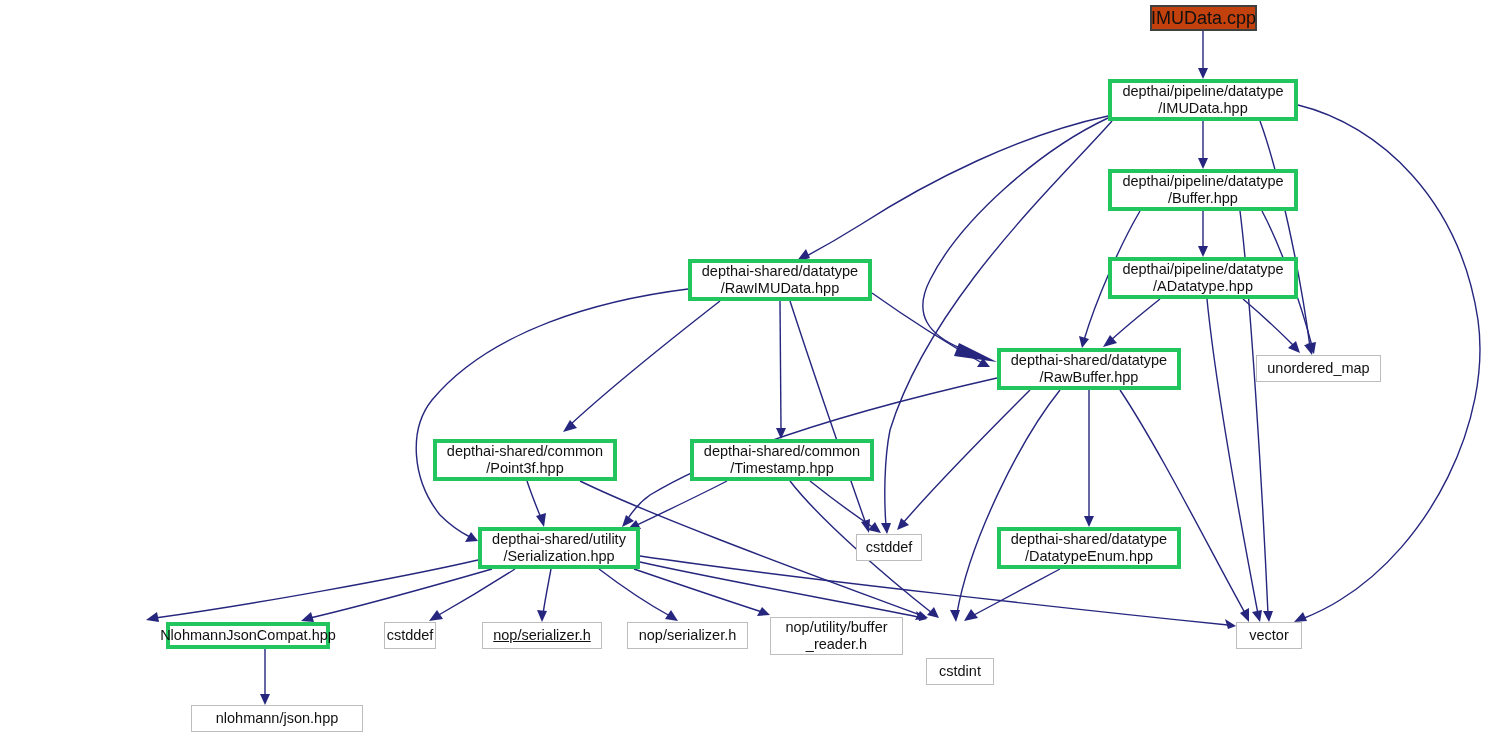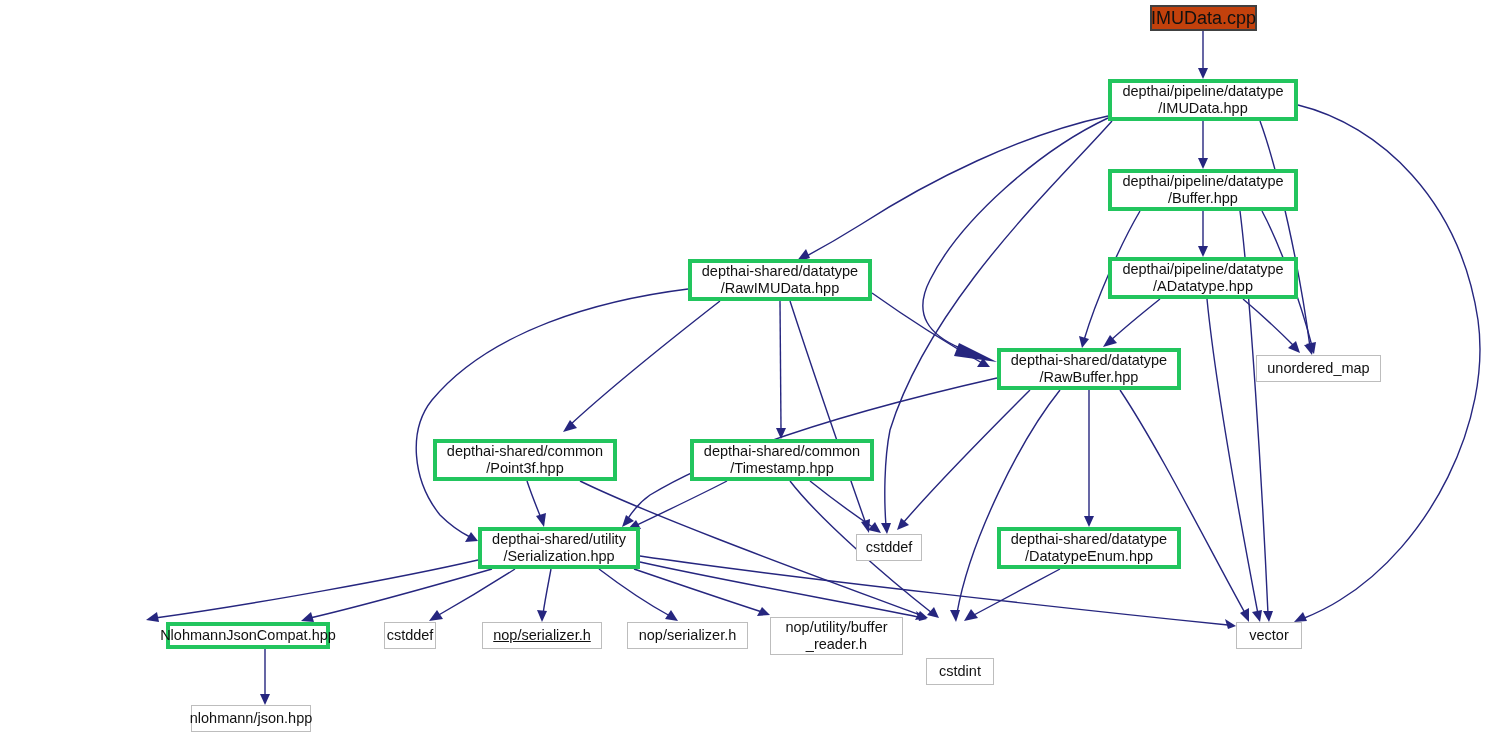--- a/index.html
+++ b/index.html
@@ -288,15 +288,15 @@
   <div class="node thick" style="left:997px;top:527px;width:184px;height:42px;"><span>depthai-shared/datatype
 /DatatypeEnum.hpp</span></div>
   <div class="node thick" style="left:166px;top:622px;width:164px;height:27px;"><span>NlohmannJsonCompat.hpp</span></div>
   <div class="node thin" style="left:384px;top:622px;width:52px;height:27px;"><span>cstddef</span></div>
   <div class="node thin" style="left:482px;top:622px;width:120px;height:27px;text-decoration:underline;"><span>nop/serializer.h</span></div>
   <div class="node thin" style="left:627px;top:622px;width:121px;height:27px;"><span>nop/serializer.h</span></div>
   <div class="node thin" style="left:770px;top:617px;width:133px;height:38px;align-items:center;"><span>nop/utility/buffer
 _reader.h</span></div>
   <div class="node thin" style="left:926px;top:622px;width:68px;height:27px;margin-top:36px;"><span>cstdint</span></div>
   <div class="node thin" style="left:1236px;top:622px;width:66px;height:27px;"><span>vector</span></div>
-  <div class="node thin" style="left:191px;top:705px;width:120px;height:27px;"><span>nlohmann/json.hpp</span></div>
+  <div class="node thin" style="left:191px;top:705px;width:172px;height:27px;"><span>nlohmann/json.hpp</span></div>
 
 </div>
 
 </body></html>

